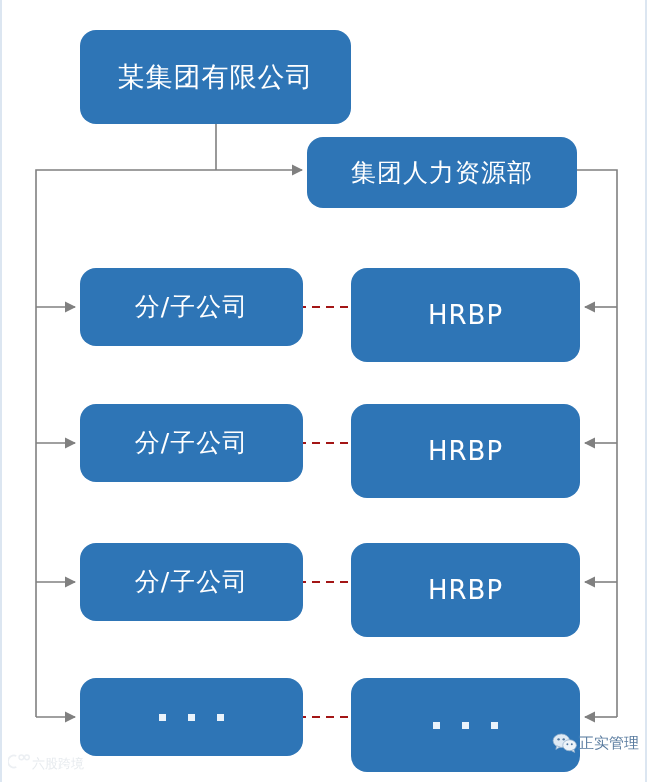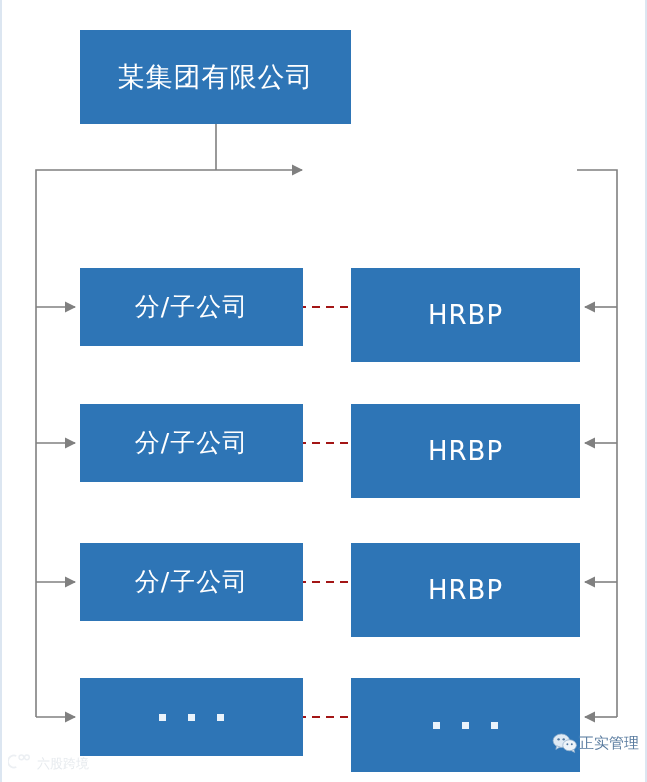--- a/index.html
+++ b/index.html
@@ -32,20 +32,21 @@
     background: #2E75B6;
     color: #ffffff;
     display: flex;
     align-items: center;
     justify-content: center;
     box-sizing: border-box;
     text-align: center;
     line-height: 1.1;
     letter-spacing: 1px;
     z-index: 3;
+    border-radius: 16px;
   }
   .node-root {
     left: 78px;
     top: 30px;
     width: 271px;
     height: 94px;
     font-size: 27px;
     font-family: "DejaVu Serif", "Liberation Serif", serif;
   }
   .node-hr {
@@ -107,21 +108,20 @@
     width: 26px;
     height: 22px;
     position: relative;
   }
   .wm-left {
     position: absolute;
     left: 6px;
     bottom: 8px;
     display: flex;
     align-items: center;
-    gap: 5px;
     z-index: 6;
     opacity: 0.35;
   }
   .wm-left .wm-text {
     font-size: 13px;
     color: #b9c4cf;
     font-family: "DejaVu Sans", "Liberation Sans", sans-serif;
   }
 </style>
 </head>
@@ -192,20 +192,23 @@
     </g>
     <g>
       <path d="M 346 717 L 283 717" stroke="#A31515" stroke-width="1.8" fill="none" stroke-dasharray="8 6" marker-end="url(#arrow-red)"></path>
     </g>
   </svg>
 
   <div class="node node-root">
     <span>某集团有限公司</span>
   </div>
 
+  <div class="node node-hr">
+    <span>集团人力资源部</span>
+  </div>
 
   <div class="node node-sub row1">
     <span>分/子公司</span>
   </div>
   <div class="node node-bp row1">
     <span>HRBP</span>
   </div>
 
   <div class="node node-sub row2">
     <span>分/子公司</span>

